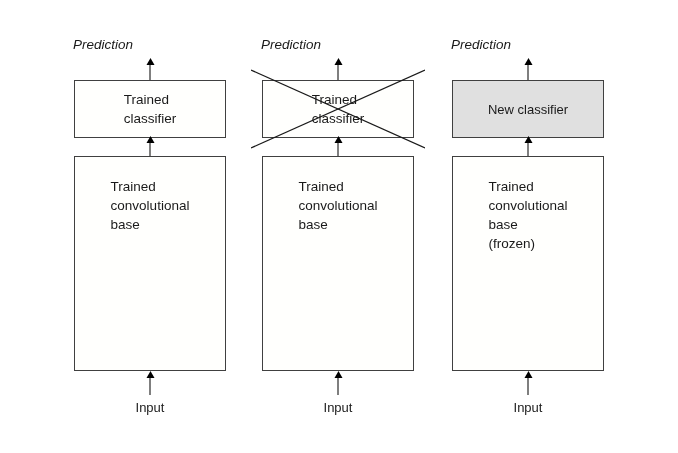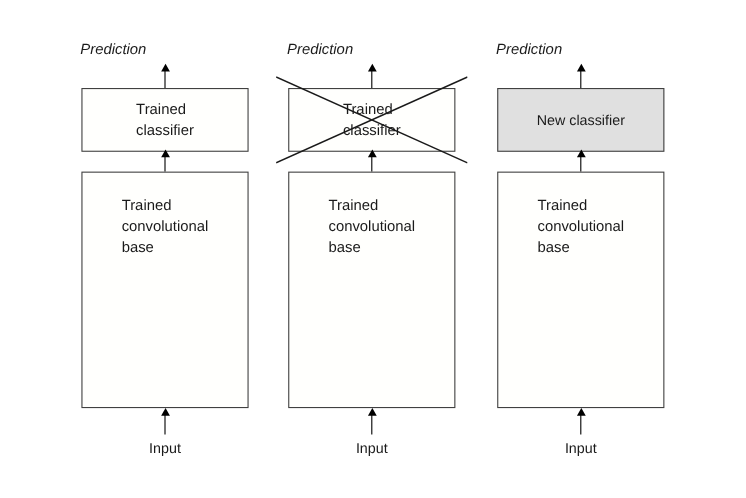--- a/index.html
+++ b/index.html
@@ -225,20 +225,21 @@
     <div class="arrow arrow-mid">
       <div class="head"></div>
         <div class="shaft"></div>
     </div>
 
     <div class="box base-box">
       <div class="box-text">
         <span class="line-break">Trained</span>
         <span class="line-break">convolutional</span>
         <span class="line-break">base</span>
+        <span class="line-break">(frozen)</span>
       </div>
     </div>
 
     <div class="arrow arrow-bottom">
       <div class="head"></div>
         <div class="shaft"></div>
     </div>
 
     <div class="input-label">Input</div>
   </div>

